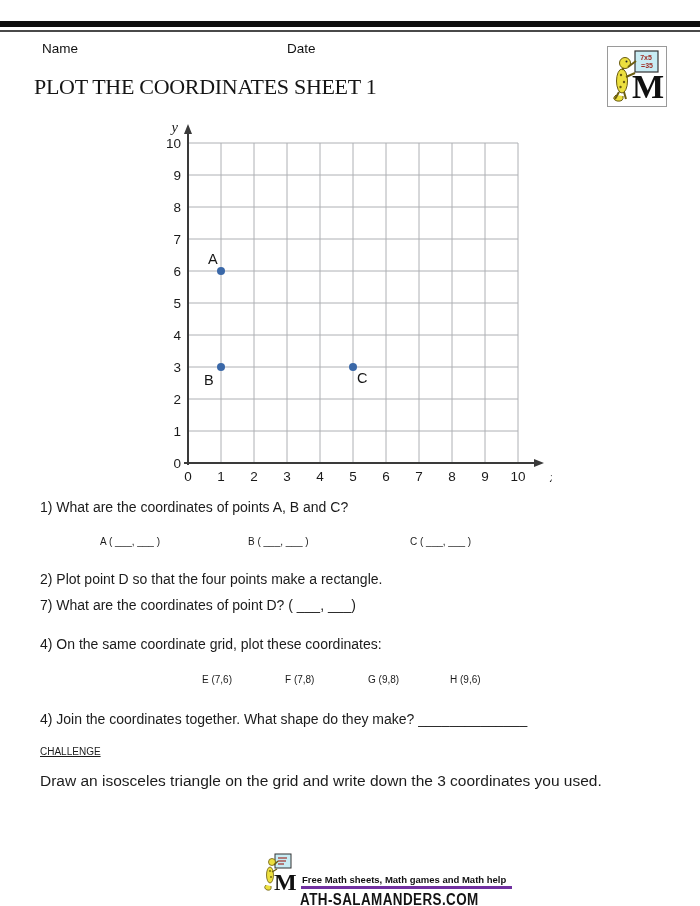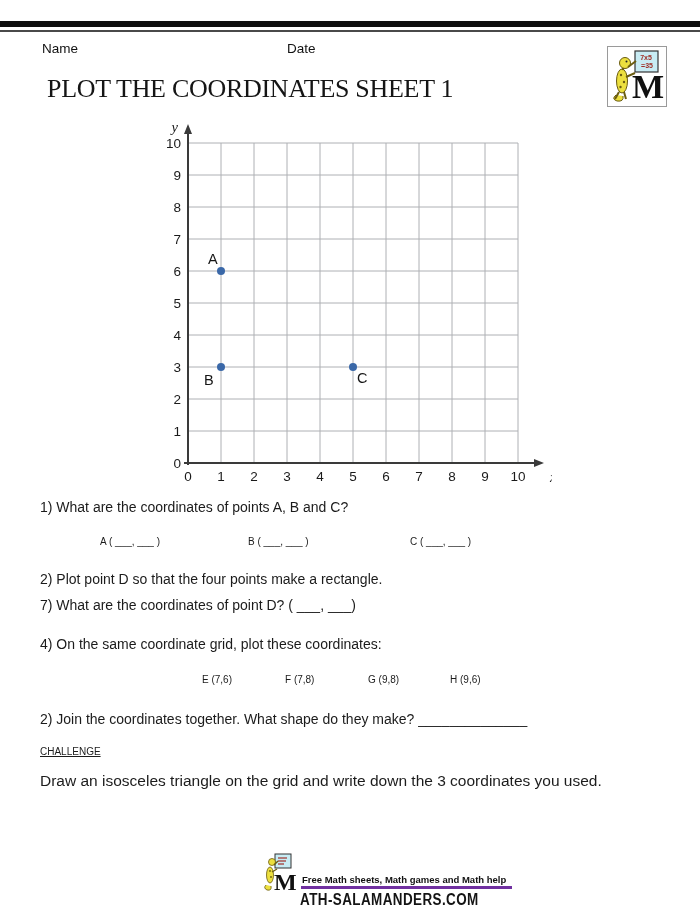--- a/index.html
+++ b/index.html
@@ -5,22 +5,22 @@
   html,body { margin:0; padding:0; background:#fff; }
   .page {
     position:relative; width:700px; height:906px; background:#ffffff;
     font-family:"Liberation Sans", sans-serif; color:#1c1c1c; overflow:hidden;
   }
   .rule-thick { position:absolute; top:21px; left:0; width:700px; height:6px; background:#0e0e0e; }
   .rule-thin  { position:absolute; top:30px; left:0; width:700px; height:2px; background:#4a4a4a; }
   .name-label { position:absolute; left:42px; top:41px; font-size:13.5px; color:#111; }
   .date-label { position:absolute; left:287px; top:41px; font-size:13.5px; color:#111; }
   .sheet-title {
-    position:absolute; left:47px; top:74px;
-    font-family:"Liberation Serif", serif; font-size:26px; letter-spacing:-0.3px;
+    position:absolute; left:34px; top:74px;
+    font-family:"Liberation Serif", serif; font-size:22px; letter-spacing:-0.3px;
     color:#151515; white-space:nowrap;
   }
   .logo-box {
     position:absolute; left:607px; top:46px; width:58px; height:59px;
     border:1px solid #9a9a9a; background:#fff;
   }
   .plot-wrap { position:absolute; left:152px; top:120px; width:400px; height:372px; }
   .qtext { position:absolute; left:40px; font-size:14px; color:#1b1b1b; white-space:nowrap; }
   .q1 { top:499px; } .q2 { top:571px; } .q3 { top:597px; } .q4 { top:636px; }
   .q5 { top:711px; }
@@ -149,21 +149,21 @@
 
   <div class="qtext q2">2) Plot point D so that the four points make a rectangle.</div>
   <div class="qtext q3">7) What are the coordinates of point D? ( ___, ___)</div>
   <div class="qtext q4">4) On the same coordinate grid, plot these coordinates:</div>
 
   <div class="ans co-e">E (7,6)</div>
   <div class="ans co-f">F (7,8)</div>
   <div class="ans co-g">G (9,8)</div>
   <div class="ans co-h">H (9,6)</div>
 
-  <div class="qtext q5">2) Join the coordinates together. What shape do they make? ______________</div>
+  <div class="qtext q5">4) Join the coordinates together. What shape do they make? ______________</div>
 
   <div class="challenge-heading">CHALLENGE</div>
   <div class="challenge-text">Draw an isosceles triangle on the grid and write down the 3 coordinates you used.</div>
 
   <div class="footer">
     <svg width="36" height="40" viewBox="0 0 36 40">
       <rect x="13" y="2" width="16" height="14" fill="#c8ecf4" stroke="#333" stroke-width="1"></rect>
       <line x1="16" y1="6" x2="25" y2="6" stroke="#a03028" stroke-width="1.2"></line>
       <line x1="16" y1="9" x2="24" y2="9" stroke="#a03028" stroke-width="1.2"></line>
       <line x1="16" y1="12" x2="22" y2="12" stroke="#a03028" stroke-width="1.2"></line>

